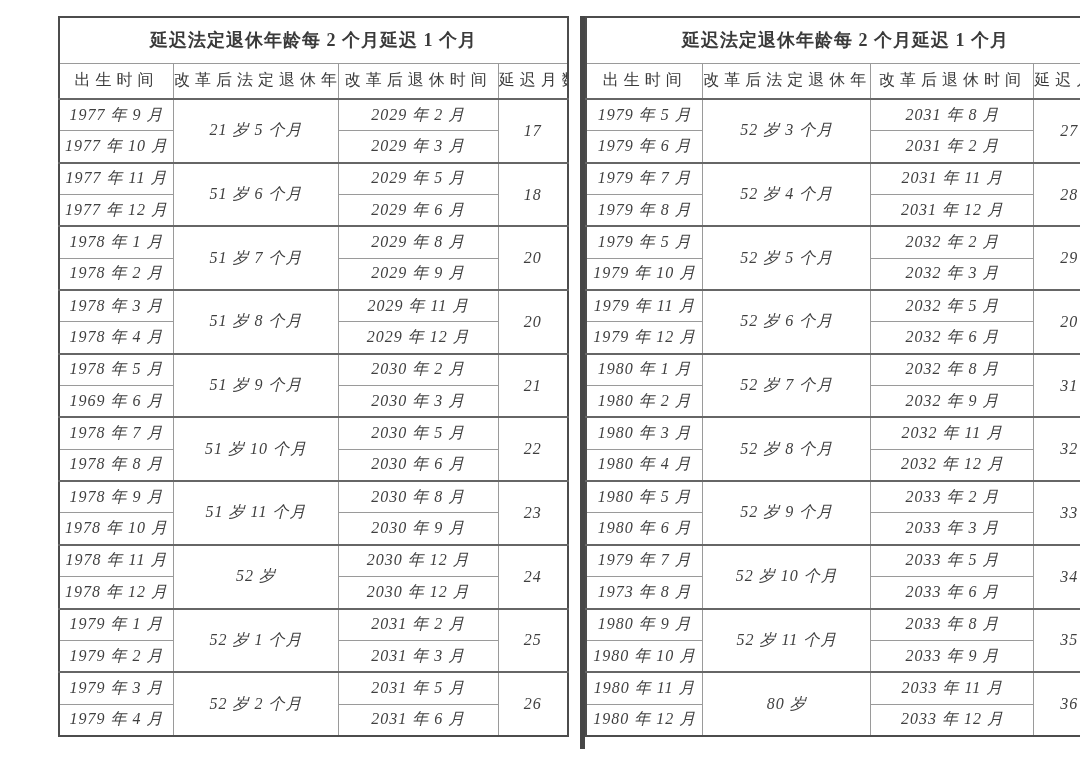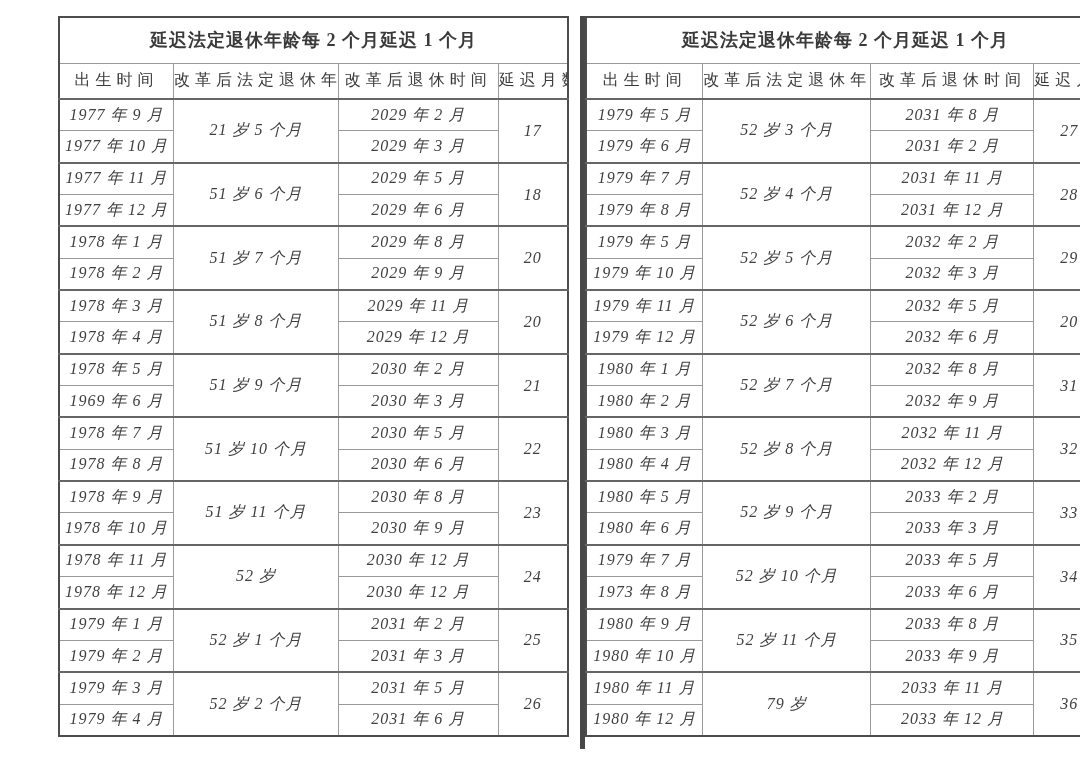--- a/index.html
+++ b/index.html
@@ -298,21 +298,21 @@
           <td class="age-cell" rowspan="2">52 岁 11 个月</td>
           <td>2033 年 8 月</td>
           <td class="delay-cell" rowspan="2">35</td>
         </tr>
         <tr>
           <td>1980 年 10 月</td>
           <td>2033 年 9 月</td>
         </tr>
         <tr class="group-start">
           <td>1980 年 11 月</td>
-          <td class="age-cell" rowspan="2">79 岁</td>
+          <td class="age-cell" rowspan="2">80 岁</td>
           <td>2033 年 11 月</td>
           <td class="delay-cell" rowspan="2">36</td>
         </tr>
         <tr>
           <td>1980 年 12 月</td>
           <td>2033 年 12 月</td>
         </tr>
       </tbody>
   </table>
 

